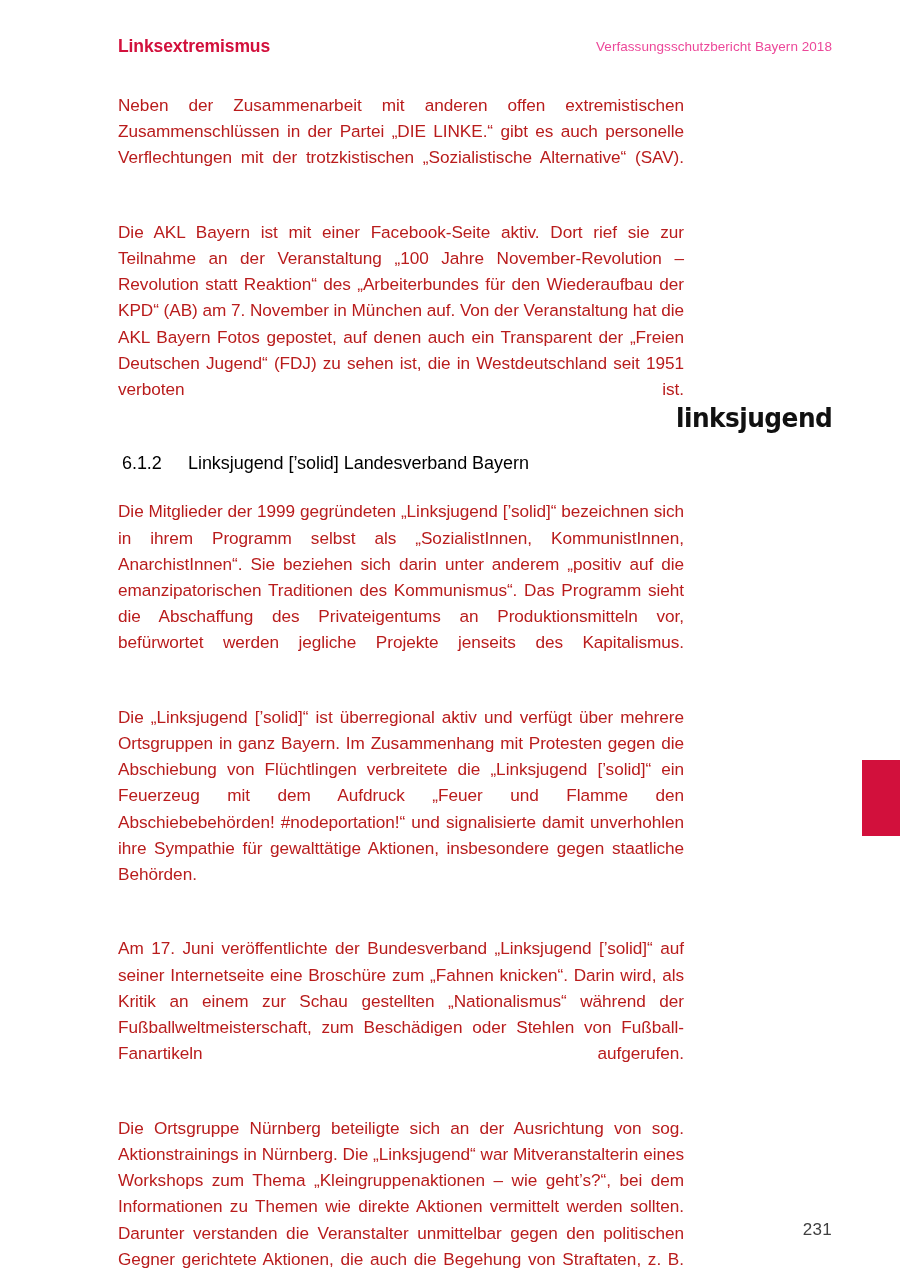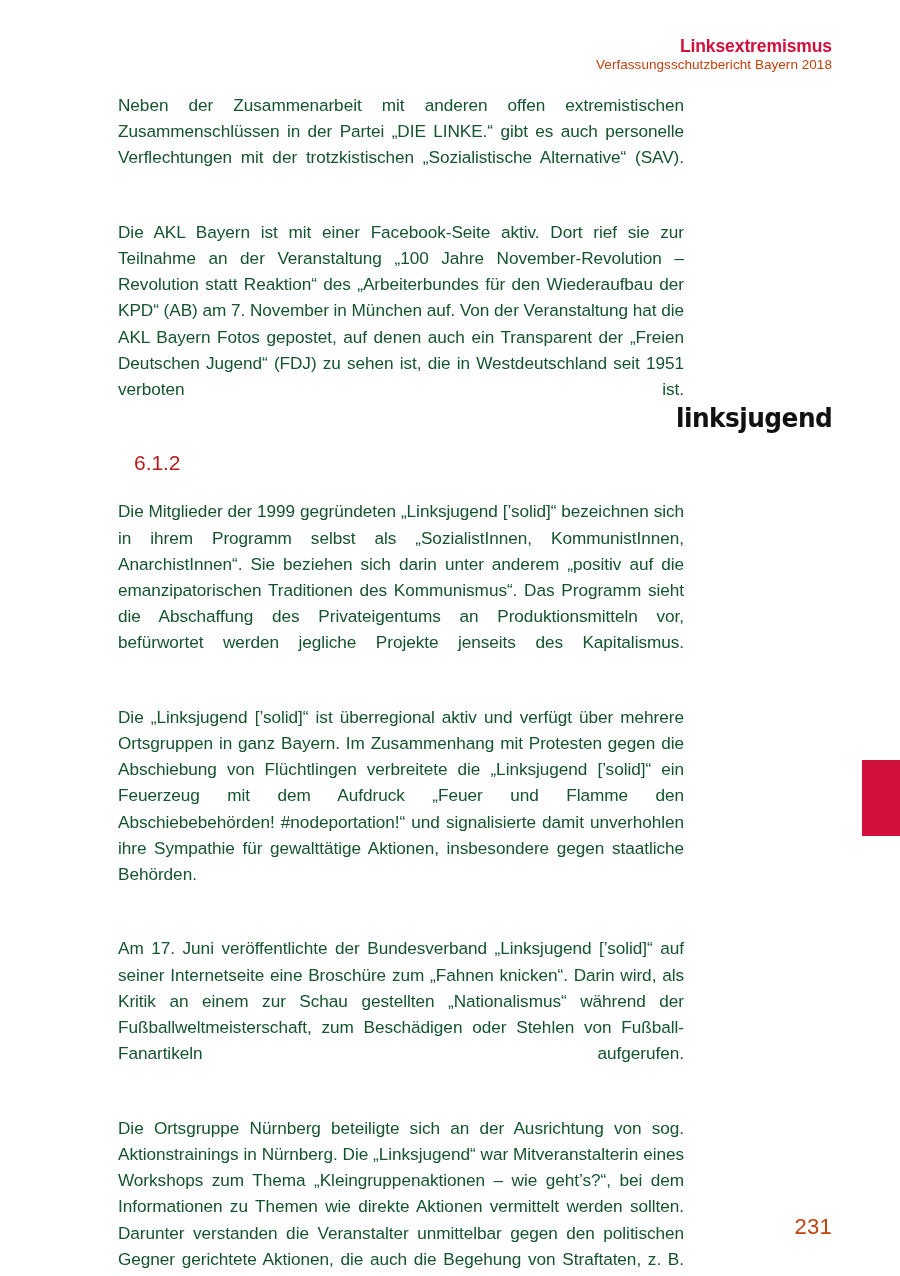--- a/index.html
+++ b/index.html
@@ -23,71 +23,70 @@
     box-sizing: border-box;
   }
 
   
   .running-head {
     position: absolute;
     left: 118px;
     top: 36px;
     width: 714px;
     display: flex;
-    align-items: flex-end;
+    align-items: center;
     justify-content: space-between;
-    flex-direction: column;
   }
   .running-head-section {
     font-size: 17.5px;
     font-weight: bold;
     color: #d2103c;
     letter-spacing: -0.1px;
     white-space: nowrap;
   }
   .running-head-report {
     font-size: 13.5px;
     font-weight: normal;
-    color: #c2410c;
+    color: #ec4899;
     letter-spacing: 0.05px;
     white-space: nowrap;
   }
 
   
   .content {
     position: absolute;
     left: 118px;
     top: 92px;
     width: 566px;
   }
   p.body-par {
     margin: 0 0 22px 0;
     font-size: 17.2px;
     line-height: 26.2px;
     text-align: justify;
     text-justify: inter-word;
-    color: #14532d;
+    color: #b91c1c;
     hyphens: manual;
     letter-spacing: -0.05px;
   }
   p.body-par:last-child { margin-bottom: 0; }
 
   
   p.body-par::after {
     content: "";
     display: inline-block;
     width: 100%;
   }
 
   
   .section-heading {
     display: flex;
-    margin: 0 0 22px 16px;
-    color: #b91c1c;
-    font-size: 21px;
+    margin: 0 0 22px 4px;
+    color: #000000;
+    font-size: 18px;
     line-height: 26px;
     font-weight: normal;
     letter-spacing: -0.05px;
   }
   .section-number {
     width: 66px;
     flex: 0 0 66px;
   }
   .section-title { flex: 1 1 auto; }
 
@@ -139,22 +138,22 @@
     width: 38px;
     height: 76px;
     background: #d2103c;
   }
 
   
   .folio {
     position: absolute;
     right: 68px;
     bottom: 36px;
-    font-size: 22px;
-    color: #c2410c;
+    font-size: 17px;
+    color: #404040;
     letter-spacing: 0.3px;
   }
 </style>
 </head>
 <body>
 
 <div class="page">
 
   <div class="running-head">
     <span class="running-head-section">Linksextremismus</span>
@@ -162,20 +161,21 @@
   </div>
 
   <div class="content">
 
     <p class="body-par">Neben der Zusammenarbeit mit anderen offen extremistischen Zusammenschlüssen in der Partei „DIE LINKE.“ gibt es auch personelle Verflechtungen mit der trotzkistischen „Sozialistische Alternative“ (SAV).</p>
 
     <p class="body-par">Die AKL Bayern ist mit einer Facebook-Seite aktiv. Dort rief sie zur Teilnahme an der Veranstaltung „100 Jahre November-Revolution – Revolution statt Reaktion“ des „Arbeiterbundes für den Wiederaufbau der KPD“ (AB) am 7. November in München auf. Von der Veranstaltung hat die AKL Bayern Fotos gepostet, auf denen auch ein Transparent der „Freien Deutschen Jugend“ (FDJ) zu sehen ist, die in Westdeutschland seit 1951 verboten ist.</p>
 
     <h2 class="section-heading">
       <span class="section-number">6.1.2</span>
+      <span class="section-title">Linksjugend [’solid] Landesverband Bayern</span>
     </h2>
 
     <p class="body-par">Die Mitglieder der 1999 gegründeten „Linksjugend [’solid]“ bezeichnen sich in ihrem Programm selbst als „SozialistInnen, KommunistInnen, AnarchistInnen“. Sie beziehen sich darin unter anderem „positiv auf die emanzipatorischen Traditionen des Kommunismus“. Das Programm sieht die Abschaffung des Privateigentums an Produktionsmitteln vor, befürwortet werden jegliche Projekte jenseits des Kapitalismus.</p>
 
     <p class="body-par">Die „Linksjugend [’solid]“ ist überregional aktiv und verfügt über mehrere Ortsgruppen in ganz Bayern. Im Zusammenhang mit Protesten gegen die Abschiebung von Flüchtlingen verbreitete die „Linksjugend [’solid]“ ein Feuerzeug mit dem Aufdruck „Feuer und Flamme den Abschiebebehörden! #nodeportation!“ und signalisierte damit unverhohlen ihre Sympathie für gewalttätige Aktionen, insbesondere gegen staatliche Behörden.</p>
 
     <p class="body-par">Am 17. Juni veröffentlichte der Bundesverband „Linksjugend [’solid]“ auf seiner Internetseite eine Broschüre zum „Fahnen knicken“. Darin wird, als Kritik an einem zur Schau gestellten „Nationalismus“ während der Fußballweltmeisterschaft, zum Beschädigen oder Stehlen von Fußball-Fanartikeln aufgerufen.</p>
 
     <p class="body-par">Die Ortsgruppe Nürnberg beteiligte sich an der Ausrichtung von sog. Aktionstrainings in Nürnberg. Die „Linksjugend“ war Mitveranstalterin eines Workshops zum Thema „Kleingruppenaktionen – wie geht’s?“, bei dem Informationen zu Themen wie direkte Aktionen vermittelt werden sollten. Darunter verstanden die Veranstalter unmittelbar gegen den politischen Gegner gerichtete Aktionen, die auch die Begehung von Straftaten, z. B. Besetzungen und Sachbeschädigungen, einschließen können.</p>
 

